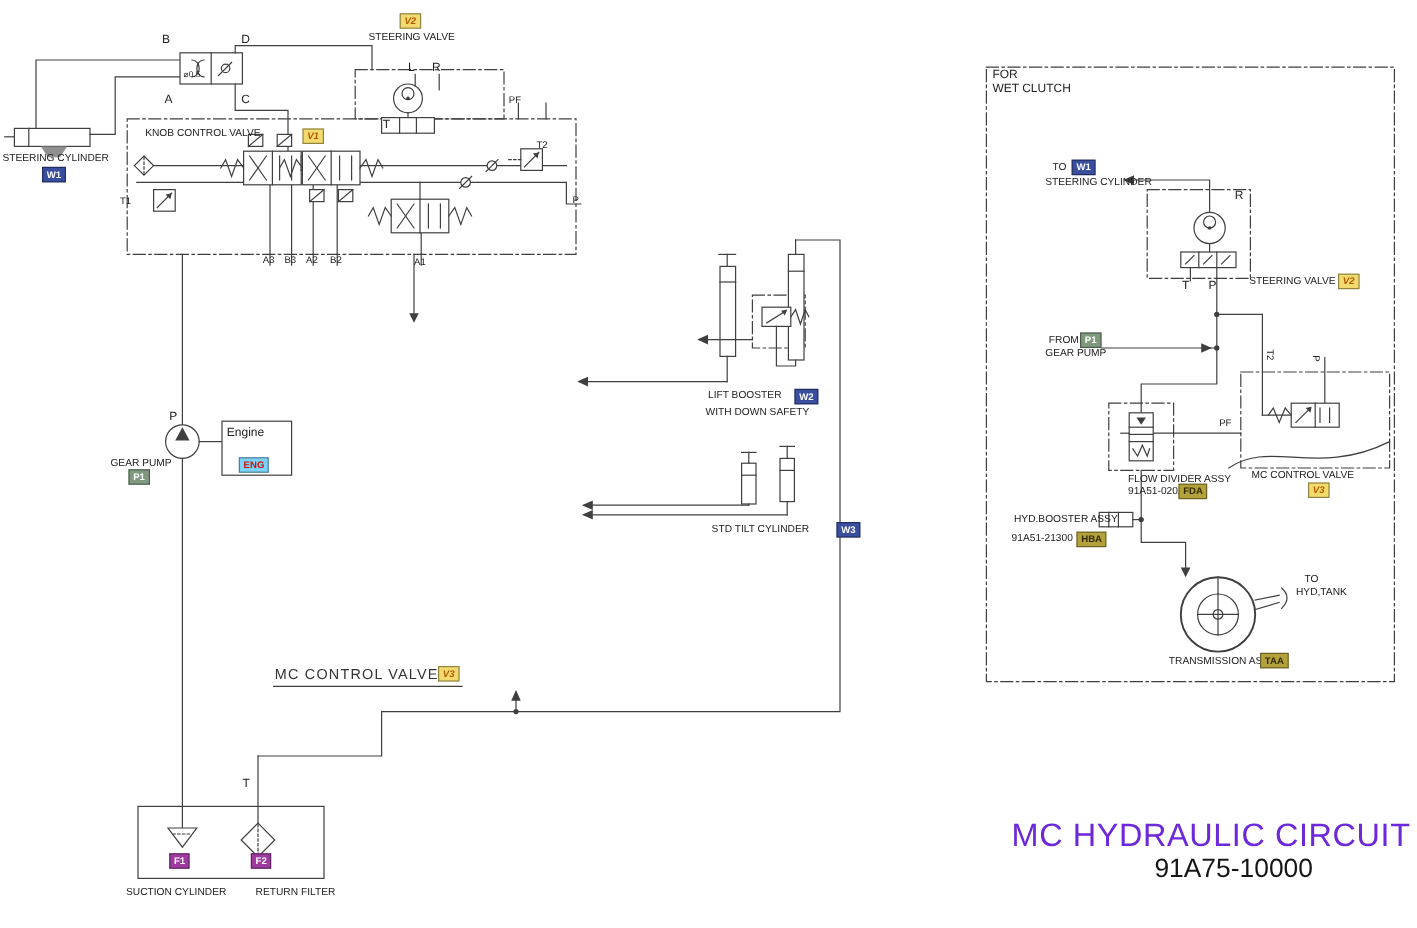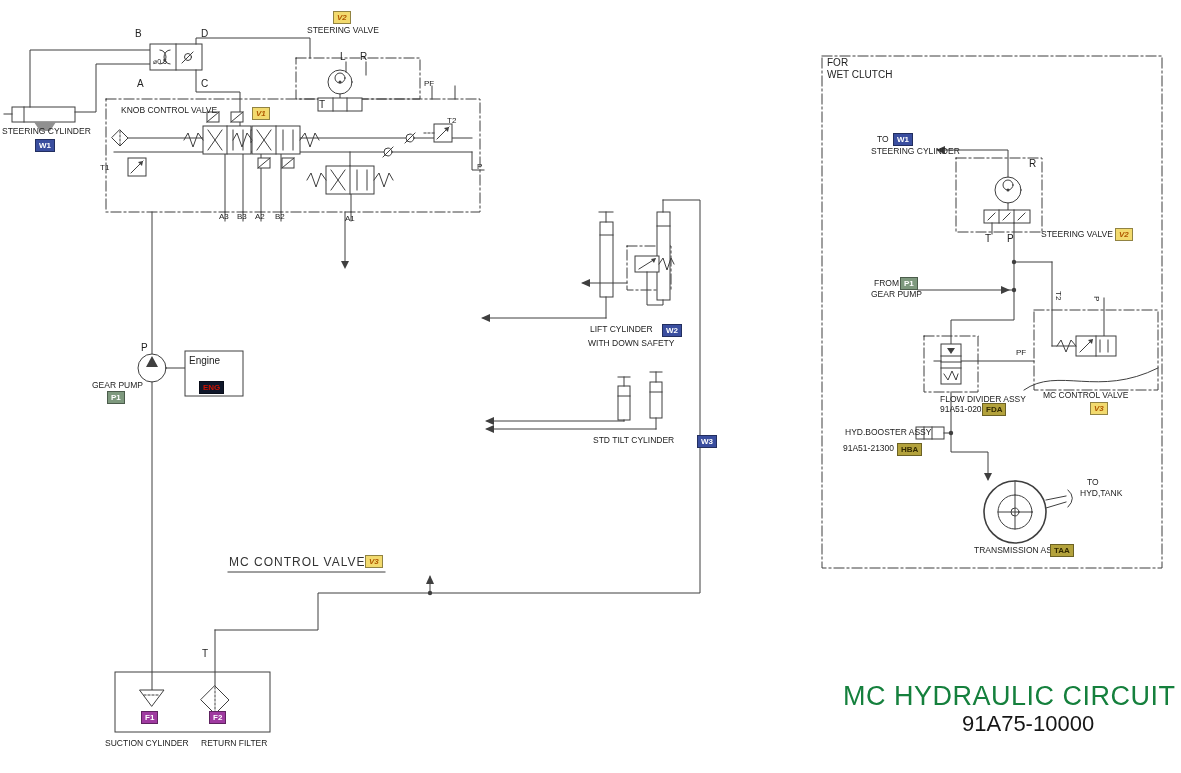--- a/index.html
+++ b/index.html
@@ -7,30 +7,30 @@
     position:relative;width:1181px;height:773px;background:#ffffff;overflow:hidden;
     font-family:"Liberation Sans",sans-serif;color:#222;
   }
   .canvas svg{position:absolute;left:0;top:0;}
   .lbl{position:absolute;font-size:8.5px;line-height:1.1;white-space:nowrap;color:#222;text-align:right;}
   .lbl-md{position:absolute;font-size:10px;line-height:1.15;white-space:nowrap;color:#222;}
   .port{position:absolute;font-size:10px;line-height:1;white-space:nowrap;color:#222;}
   .port-sm{position:absolute;font-size:8px;line-height:1;white-space:nowrap;color:#222;}
   .rot{transform:rotate(90deg);transform-origin:left top;}
   .mcv-main{position:absolute;font-size:12px;letter-spacing:1px;white-space:nowrap;color:#333;}
-  .title{position:absolute;font-size:27px;letter-spacing:.5px;color:#15803d;white-space:nowrap;}
+  .title{position:absolute;font-size:27px;letter-spacing:.5px;color:#6d28d9;white-space:nowrap;}
   .pn{position:absolute;font-size:22px;color:#161616;white-space:nowrap;}
   .orifice{position:absolute;font-size:7px;color:#222;white-space:nowrap;}
   .badge{position:absolute;font-size:8px;font-weight:bold;line-height:1;padding:1.5px 3px;
          border:1px solid rgba(0,0,0,.4);white-space:nowrap;}
   .b-blue{background:#3a4e9f;color:#ffffff;}
   .b-yellow{background:#f2da6e;color:#b05900;font-style:italic;}
   .b-olive{background:#b3a23c;color:#332a00;}
   .b-green{background:#7e997e;color:#ffffff;}
-  .b-pink{background:#0f172a;color:#cc1100;}
+  .b-pink{background:#7dd3fc;color:#cc1100;}
   .b-purple{background:#9f3aa0;color:#ffffff;}
 </style>
 </head>
 <body>
 
 <div class="canvas">
 
 <svg width="1181" height="773" viewBox="0 0 1181 773">
   <g stroke="#3f3f3f" stroke-width="1" fill="none" stroke-linecap="square">
 
@@ -297,28 +297,28 @@
       <line x1="1046" y1="508" x2="1066" y2="502"></line>
       <path d="M 1068,490 q 9,8 0,17"></path>
     </g>
   </g>
 </svg>
 
 <div class="lbl" style="left:2px;top:127px">STEERING CYLINDER</div>
 <div class="lbl" style="left:121px;top:106px">KNOB CONTROL VALVE</div>
 <div class="lbl" style="left:307px;top:26px">STEERING VALVE</div>
 <div class="orifice" style="left:153px;top:58px">⌀0.5</div>
-<div class="lbl" style="left:590px;top:325px">LIFT CYLINDER</div>
+<div class="lbl" style="left:590px;top:325px">LIFT BOOSTER</div>
 <div class="lbl" style="left:588px;top:339px">WITH DOWN SAFETY</div>
 <div class="lbl" style="left:593px;top:436px">STD TILT CYLINDER</div>
 <div class="lbl" style="left:92px;top:381px">GEAR PUMP</div>
 <div class="lbl-md" style="left:189px;top:355px">Engine</div>
 <div class="mcv-main" style="left:229px;top:555px">MC CONTROL VALVE</div>
 <div class="lbl" style="left:105px;top:739px">SUCTION CYLINDER</div>
-<div class="lbl" style="left:201px;top:739px">RETURN FILTER</div>
+<div class="lbl" style="left:213px;top:739px">RETURN FILTER</div>
 
 <div class="port" style="left:135px;top:29px">B</div>
 <div class="port" style="left:201px;top:29px">D</div>
 <div class="port" style="left:137px;top:79px">A</div>
 <div class="port" style="left:201px;top:79px">C</div>
 <div class="port" style="left:340px;top:52px">L</div>
 <div class="port" style="left:360px;top:52px">R</div>
 <div class="port" style="left:319px;top:100px">T</div>
 <div class="port-sm" style="left:100px;top:164px">T1</div>
 <div class="port-sm" style="left:447px;top:117px">T2</div>

